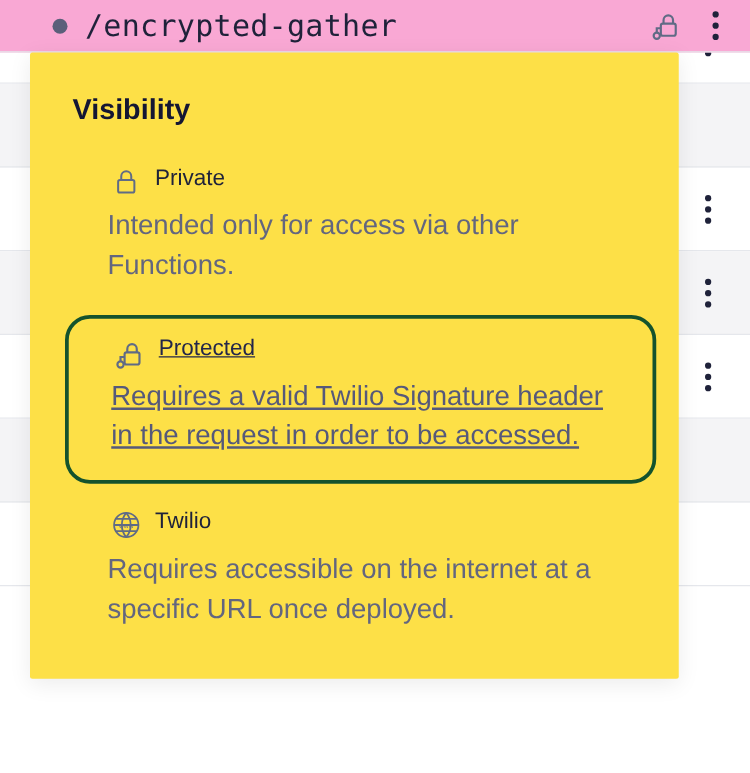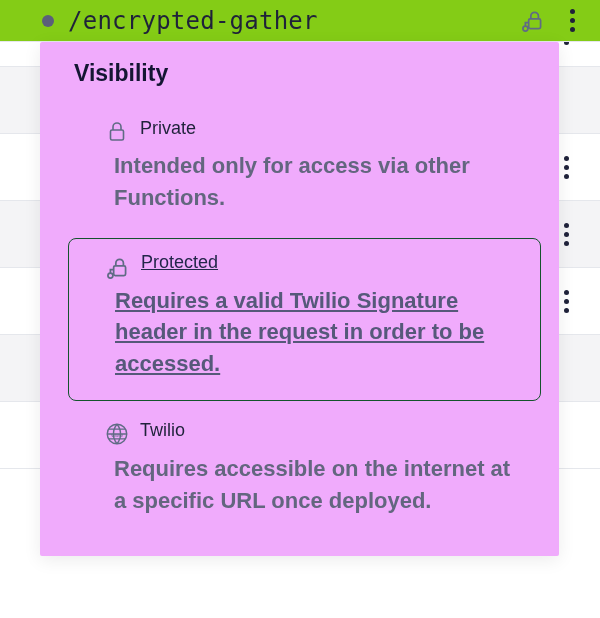--- a/index.html
+++ b/index.html
@@ -3,35 +3,35 @@
   <meta charset="utf-8">
   <style>
     * { box-sizing: border-box; margin: 0; padding: 0; }
     html, body { width: 600px; height: 618px; overflow: hidden; background: #fff; font-family: -apple-system, BlinkMacSystemFont, "Segoe UI", Helvetica, Arial, sans-serif; }
     .bg-rows { position: absolute; inset: 0; }
     .bg-row { height: 67px; display: flex; align-items: center; justify-content: flex-end; border-bottom: 1px solid #e5e7ec; padding-right: 26px; }
     .bg-row.shaded { background: #f4f4f6; }
     .kebab { width: 16px; height: 30px; display: flex; flex-direction: column; align-items: center; justify-content: center; gap: 4px; cursor: pointer; }
     .kebab span { width: 5px; height: 5px; border-radius: 50%; background: #1f223a; display: block; }
 
-    .top-row { position: absolute; left: 0; top: 0; right: 0; height: 42px; background: #84cc16; border-bottom: 1px solid #e5e7ec; display: flex; align-items: center; padding-left: 42px; padding-right: 20px; }
+    .top-row { position: absolute; left: 0; top: 0; right: 0; height: 42px; background: #f9a8d4; border-bottom: 1px solid #e5e7ec; display: flex; align-items: center; padding-left: 42px; padding-right: 20px; }
     .top-dot { width: 12px; height: 12px; border-radius: 50%; background: #5b5f7a; margin-right: 14px; }
     .top-path { font-family: ui-monospace, Menlo, Consolas, monospace; font-size: 24px; color: #1f223a; letter-spacing: 0.01em; flex: 1; }
     .top-actions { display: flex; align-items: center; gap: 18px; }
     .protected-icon svg { display: block; }
 
-    .popover { position: absolute; left: 40px; top: 42px; width: 519px; background: #f0abfc; border-radius: 2px; box-shadow: 0 4px 18px rgba(0,0,0,0.08); padding: 8px 0 24px 0; }
+    .popover { position: absolute; left: 24px; top: 42px; width: 519px; background: #fde047; border-radius: 2px; box-shadow: 0 4px 18px rgba(0,0,0,0.08); padding: 22px 0 24px 0; }
     .popover h3 { font-size: 23px; font-weight: 700; color: #141633; padding: 10px 32px 22px 34px; }
 
     .vis-item { padding: 8px 34px 16px 62px; position: relative; }
     .vis-icon { position: absolute; left: 62px; top: 8px; width: 30px; height: 30px; display:flex; align-items:center; justify-content:center; }
     .vis-title { font-size: 18px; color: #1f223a; margin-left: 38px; margin-bottom: 10px; line-height: 1.3; font-weight: 400; }
-    .vis-desc { font-size: 22px; line-height: 1.45; color: #63667f; margin-left: 12px; margin-top: 6px; font-weight: bold; }
+    .vis-desc { font-size: 22px; line-height: 1.45; color: #63667f; margin-left: 0; margin-top: 6px; }
 
-    .highlight-box { border: 1px solid #14532d; border-radius: 8px; margin: 8px 18px 10px 28px; padding: 12px 24px 20px 34px; position: relative; }
+    .highlight-box { border: 3px solid #14532d; border-radius: 20px; margin: 8px 18px 10px 28px; padding: 12px 24px 20px 34px; position: relative; }
     .highlight-box .vis-icon { left: 34px; top: 14px; }
     .highlight-box .vis-title { margin-left: 38px; text-decoration: underline; color: #23264a; }
     .highlight-box .vis-desc { text-decoration: underline; color: #56597a; }
 
     svg { stroke: #606b85; }
   </style>
 </head>
 <body>
 
 <div class="bg-rows">

